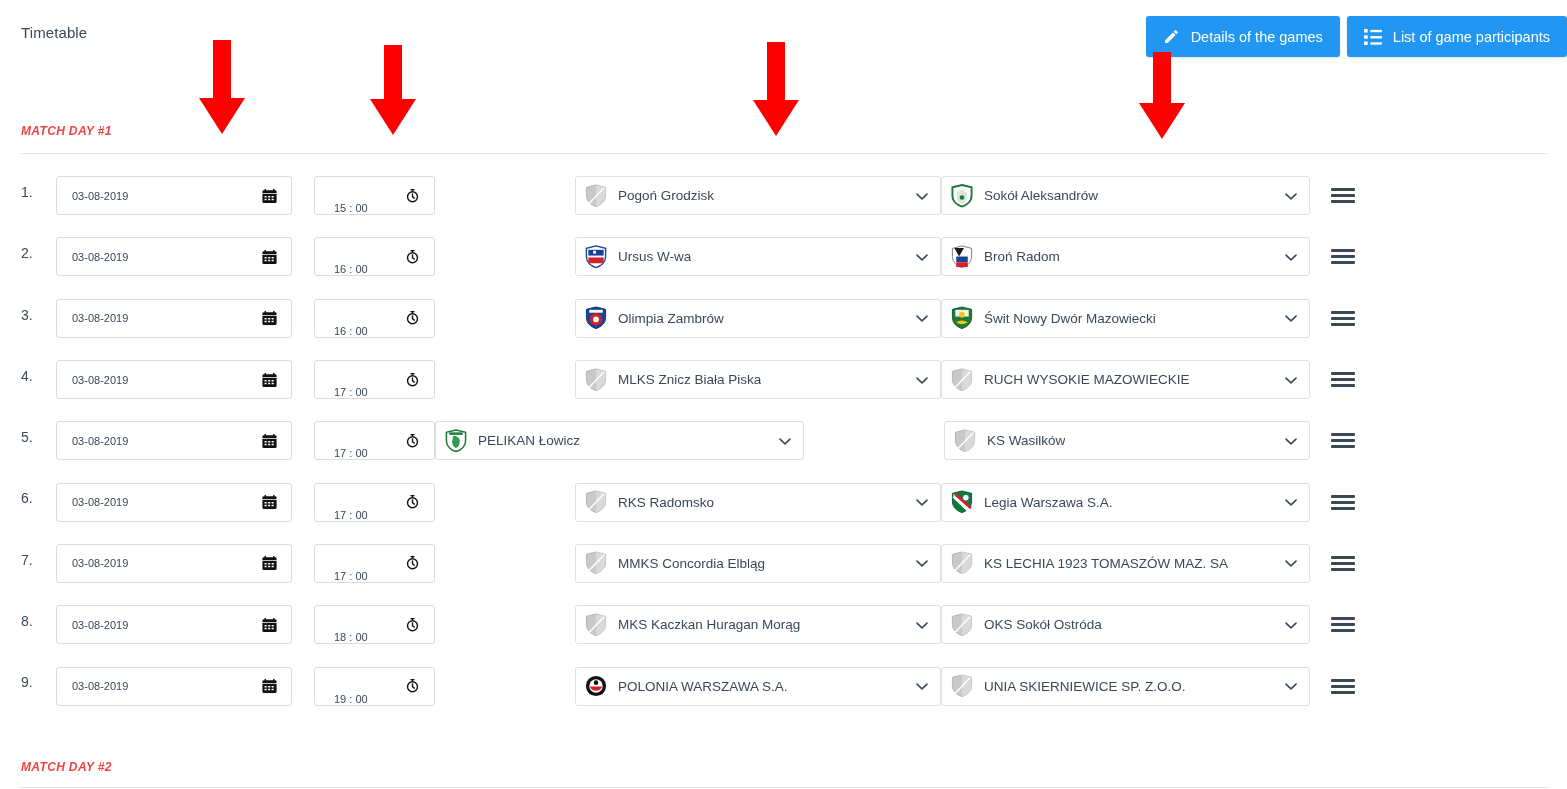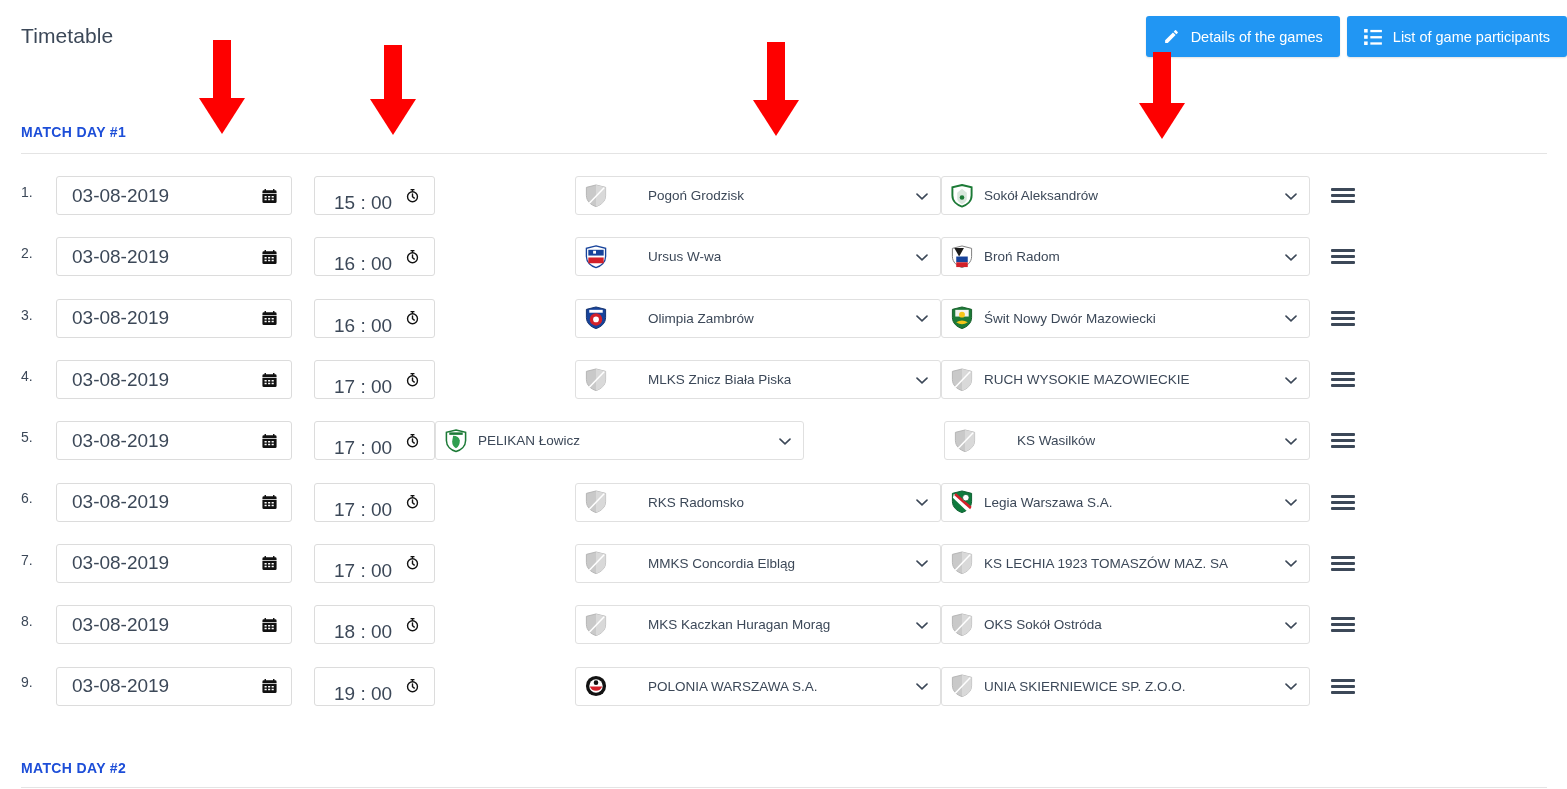--- a/index.html
+++ b/index.html
@@ -8,43 +8,44 @@
     width: 1567px; height: 789px;
     background: #ffffff;
     font-family: "Liberation Sans", sans-serif;
     overflow: hidden;
   }
   .page { position: relative; width: 1567px; height: 789px; background:#fff; }
 
   
   .page-title {
     position: absolute; left: 21px; top: 24px;
-    font-size: 21px; color: #3c4858; font-weight: 400;
+    font-size: 15px; color: #3c4858; font-weight: 400;
     letter-spacing: .1px;
   }
   .top-actions {
     position: absolute; right: 0px; top: 16px;
     display: flex; align-items: flex-start; gap: 7px;
   }
   .btn {
     display: inline-flex; align-items: center; gap: 11px;
     background: #2196f3; color: #fff;
     border: none; border-radius: 3px;
     height: 41px; padding: 0 17px;
     font-size: 14.5px; font-family: "Liberation Sans", sans-serif;
     cursor: pointer; white-space: nowrap;
     box-shadow: 0 1px 2px rgba(0,0,0,.12);
   }
   .btn svg { display:block; }
 
   
   .md-heading {
     position: absolute; left: 21px;
-    font-size: 14px; font-weight: bold; color: #1d4ed8;
+    font-size: 12px; font-weight: bold; color: #ef4444;
     letter-spacing: .35px;
+    font-style: italic;
   }
   .md-rule {
     position: absolute; left: 21px; width: 1526px; height: 1px;
     background: #e4e4e4;
   }
 
   
   .rows { position: absolute; left: 0; top: 165px; width: 100%; }
   .row {
     position: relative; height: 61.3px;
@@ -54,39 +55,39 @@
     width: 56px; padding-left: 21px;
     font-size: 14px; color: #3c4858;
     align-self: flex-start; margin-top: 19px;
   }
 
   .field {
     position: relative;
     height: 39px; background: #fff;
     border: 1px solid #dcdcdc; border-radius: 3px;
     display: flex; align-items: center;
-    font-size: 19px; color: #3c4858;
+    font-size: 11px; color: #3c4858;
   }
   .field.date { width: 236px; padding: 0 0 0 15px; }
   .field.time { width: 121px; padding: 0 0 0 19px; margin-left: 22px; align-items: flex-end; }
   .field .ficon {
     position: absolute; right: 13px; top: 50%;
     transform: translateY(-50%);
     display: flex; align-items: center;
   }
 
   .select {
     position: relative;
     height: 39px; background: #fff;
     border: 1px solid #e0e0e0; border-radius: 3px;
     display: flex; align-items: center;
     font-size: 13.5px; color: #3c4858;
     padding-left: 9px; cursor: pointer;
   }
-  .select.home { width: 366px; margin-left: 140px; gap: 30px; }
+  .select.home { width: 366px; margin-left: 140px; }
   .select.away { width: 369px; }
   .select .label {
     margin-left: 11px; white-space: nowrap; overflow: hidden;
     text-overflow: ellipsis; max-width: 300px;
   }
   .chev {
     position: absolute; right: 12px; top: 50%;
     transform: translateY(-50%);
   }
   .crest { width: 22px; height: 24px; flex: 0 0 22px; display:block; }

